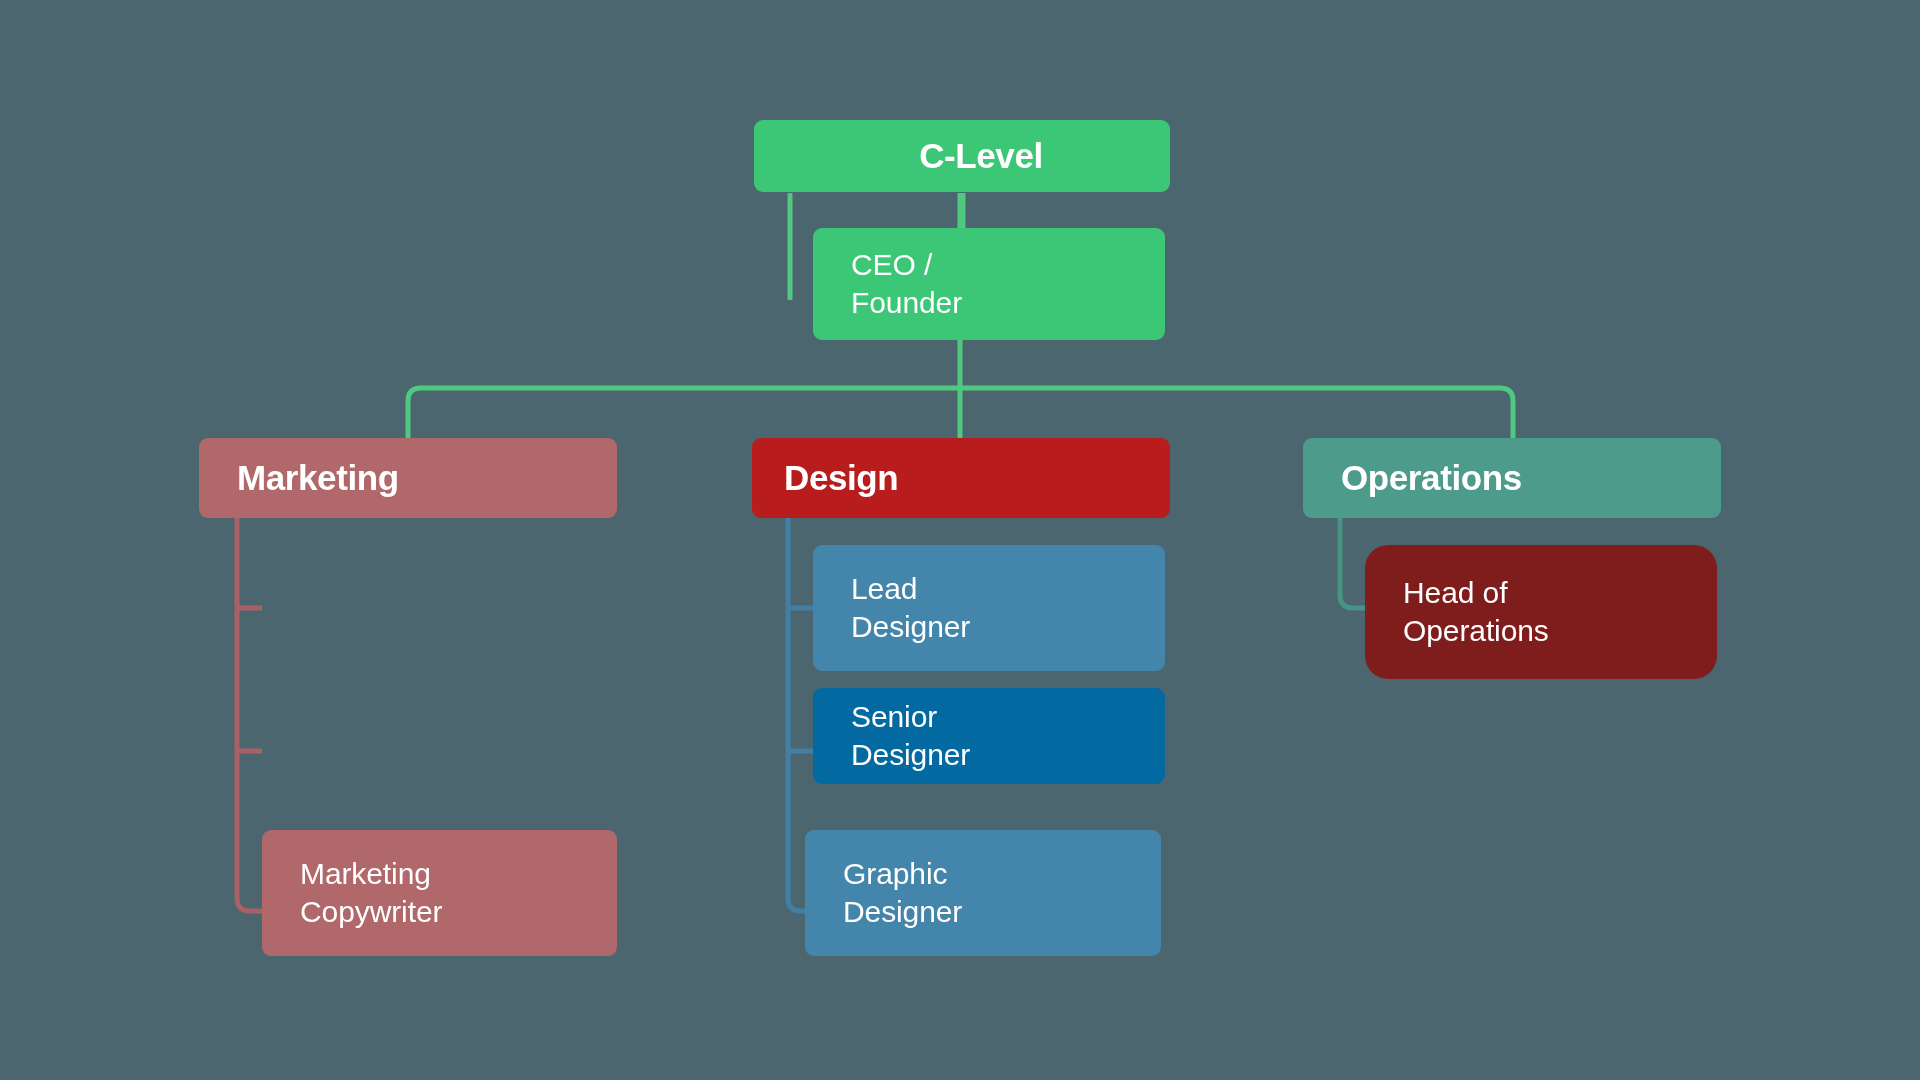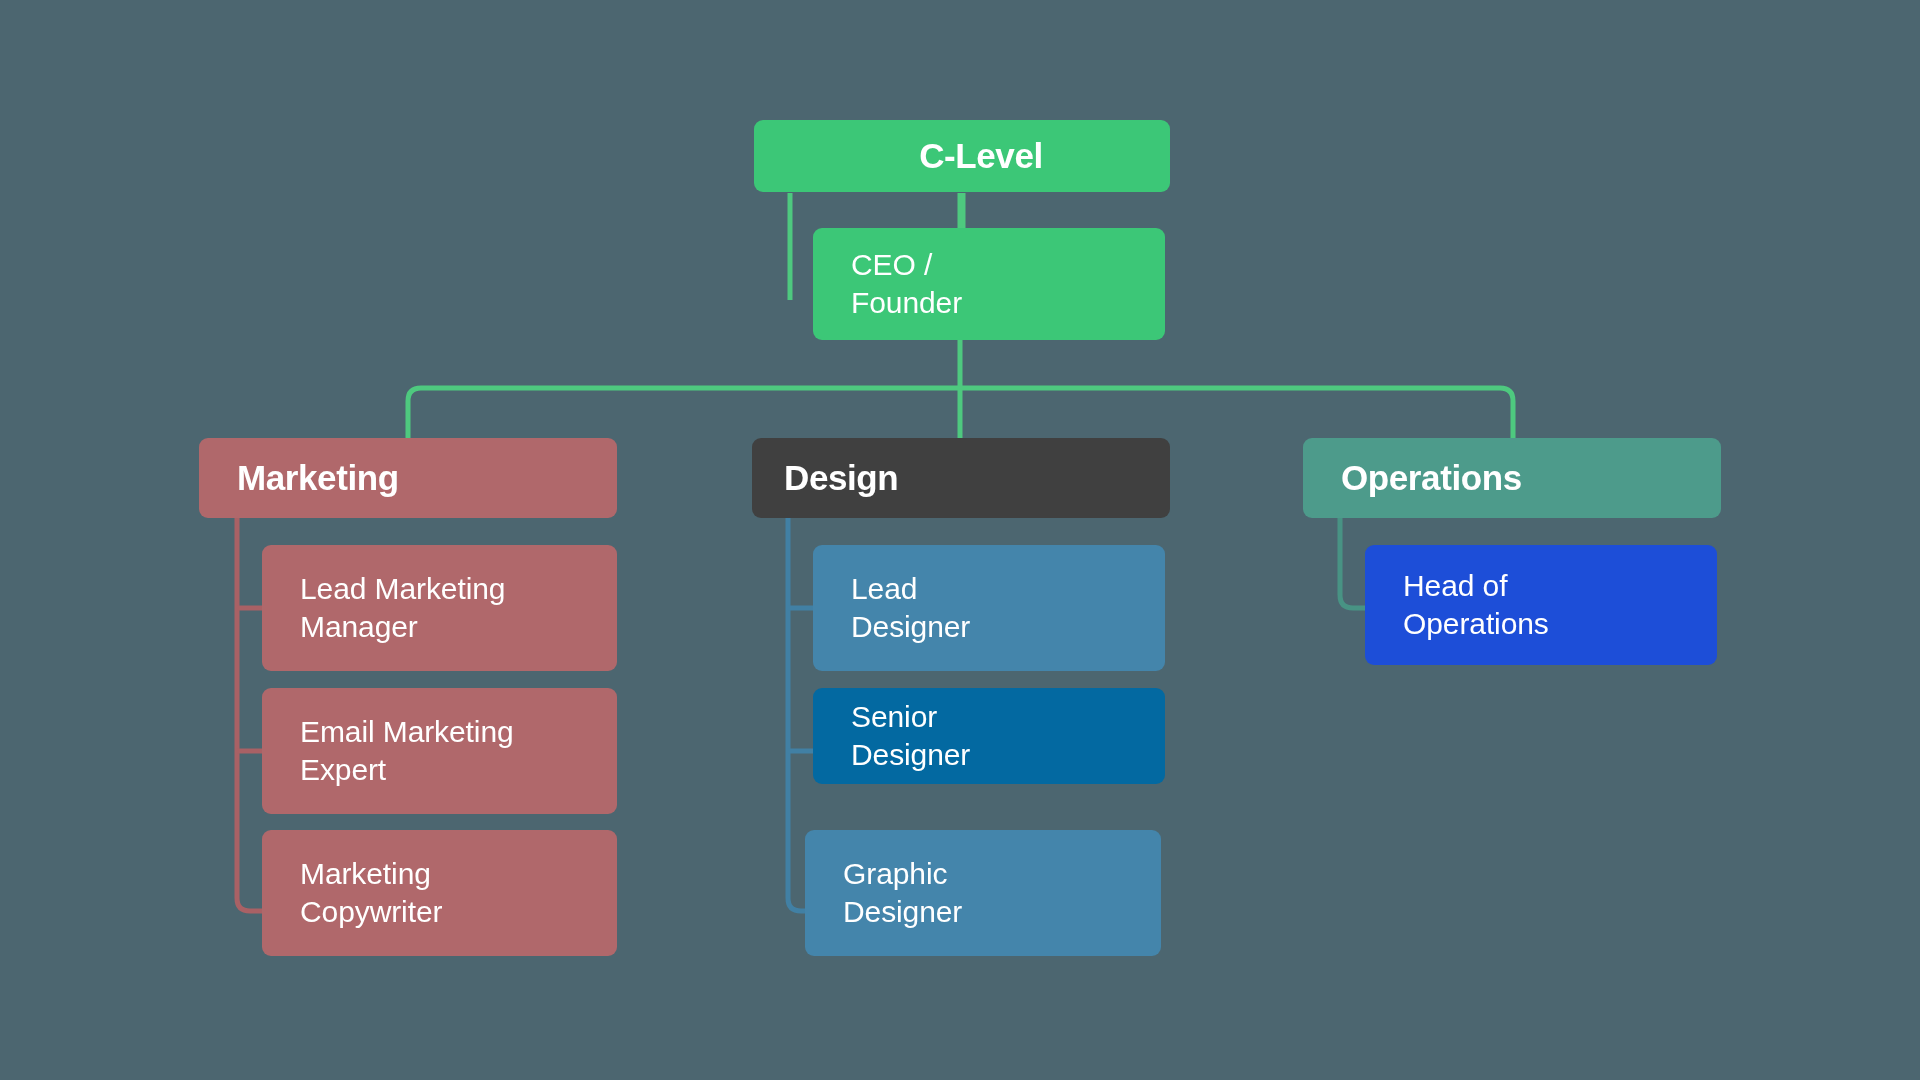--- a/index.html
+++ b/index.html
@@ -99,36 +99,28 @@
 
     <div class="node node-leaf" style="left:813px; top:228px; width:352px; height:112px; background:#3cc777;">
       <span class="node-text">CEO /
 Founder</span>
     </div>
 
     <div class="node node-header" style="left:199px; top:438px; width:418px; height:80px; background:#b0686b;">
       <span class="node-text">Marketing</span>
     </div>
 
-    <div class="node node-leaf" style="left:262px; top:545px; width:355px; height:126px; background:#b0686b;">
-      <span class="node-text">Lead Marketing
-Manager</span>
-    </div>
 
-    <div class="node node-leaf" style="left:262px; top:688px; width:355px; height:126px; background:#b0686b;">
-      <span class="node-text">Email Marketing
-Expert</span>
-    </div>
 
     <div class="node node-leaf" style="left:262px; top:830px; width:355px; height:126px; background:#b0686b;">
       <span class="node-text">Marketing
 Copywriter</span>
     </div>
 
-    <div class="node node-header" style="left:752px; top:438px; width:418px; height:80px; background:#404040;padding-left:32px;">
+    <div class="node node-header" style="left:752px; top:438px; width:418px; height:80px; background:#b91c1c;padding-left:32px;">
       <span class="node-text">Design</span>
     </div>
 
     <div class="node node-leaf" style="left:813px; top:545px; width:352px; height:126px; background:#4485ab;">
       <span class="node-text">Lead
 Designer</span>
     </div>
 
     <div class="node node-leaf" style="left:813px; top:688px; width:352px; height:96px; background:#0369a1;">
       <span class="node-text">Senior
@@ -137,19 +129,19 @@
 
     <div class="node node-leaf" style="left:805px; top:830px; width:356px; height:126px; background:#4485ab;">
       <span class="node-text">Graphic
 Designer</span>
     </div>
 
     <div class="node node-header" style="left:1303px; top:438px; width:418px; height:80px; background:#4d9b8b;">
       <span class="node-text">Operations</span>
     </div>
 
-    <div class="node node-leaf" style="left:1365px; top:545px; width:352px; height:120px; background:#1d4ed8;">
+    <div class="node node-leaf" style="left:1365px; top:545px; width:352px; height:134px; background:#7f1d1d;border-radius:23px;">
       <span class="node-text">Head of
 Operations</span>
     </div>
 
   </div>
 </div>
 
 </body></html>

